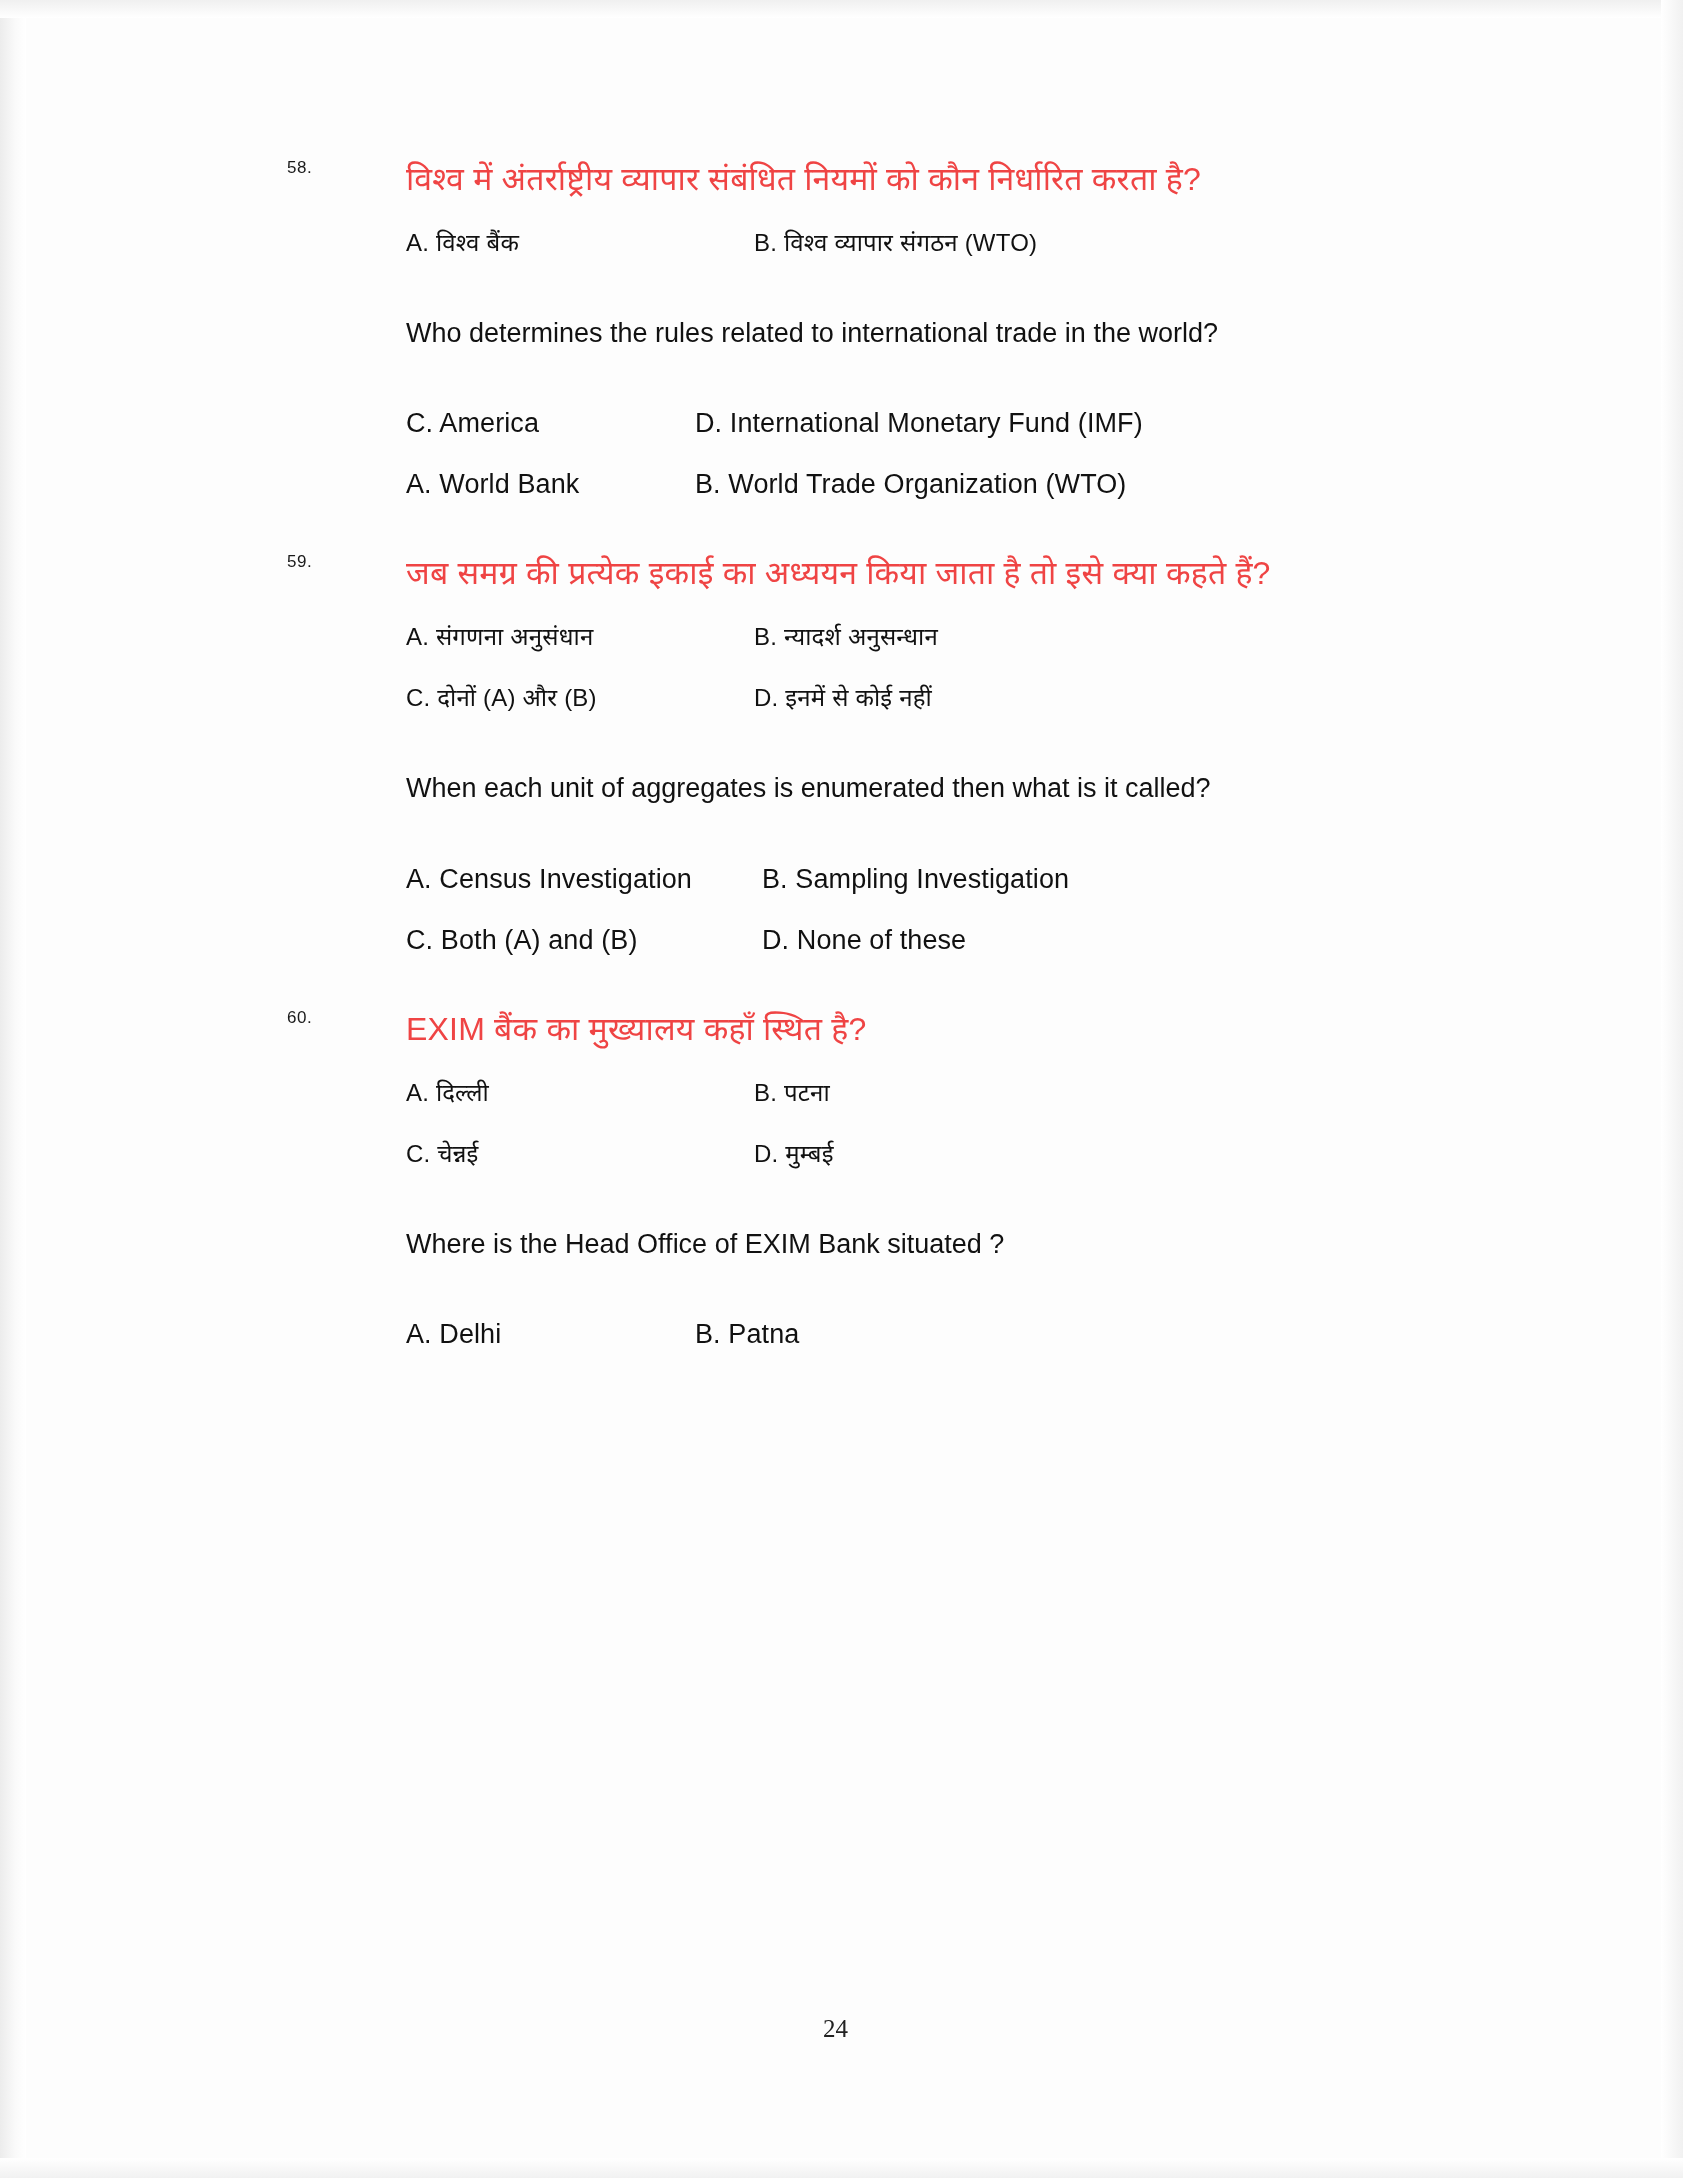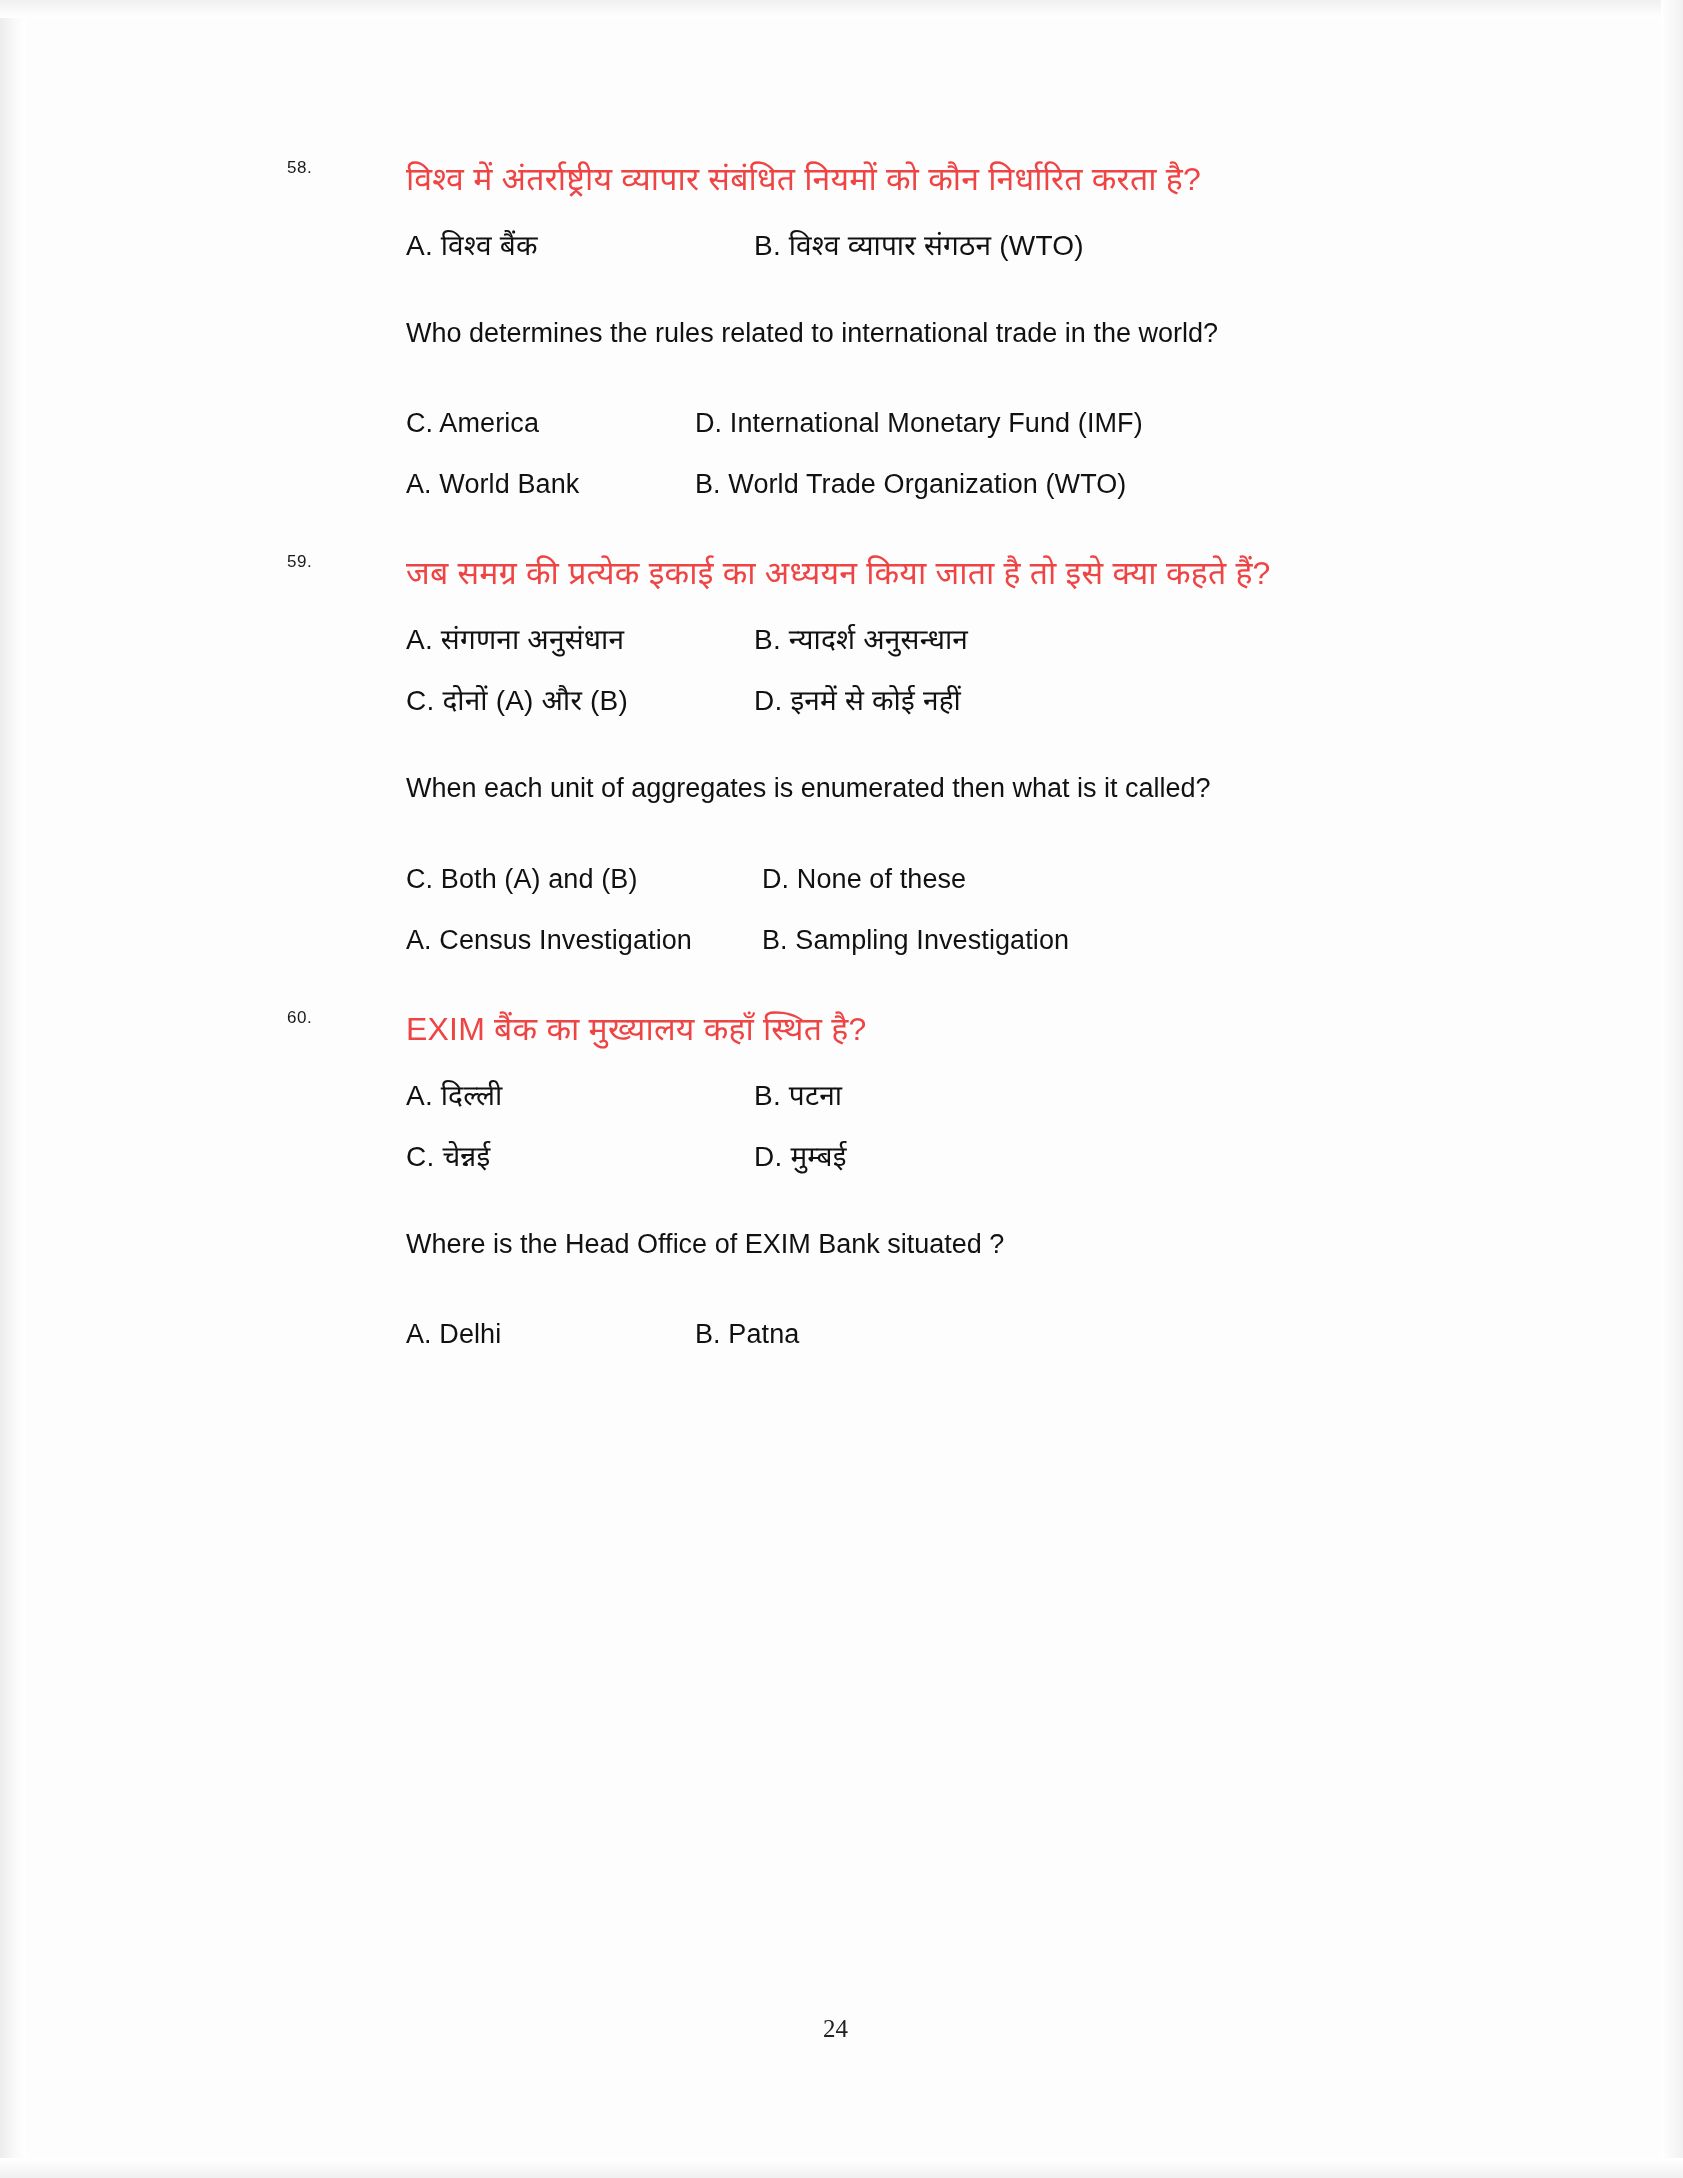--- a/index.html
+++ b/index.html
@@ -94,21 +94,21 @@
     height: 61px;
   }
 
   .opt {
     position: absolute;
     top: 0;
     white-space: nowrap;
     color: #111;
   }
   .opt.hi {
-    font-size: 28px;
+    font-size: 24px;
     letter-spacing: 0.2px;
   }
   .opt.en {
     font-size: 27px;
     letter-spacing: 0.1px;
   }
   .opt.col-a { left: 0; }
   .opt.col-b-hi { left: 348px; }
   .opt.col-b-en { left: 289px; }
   .opt.col-b-en-wide { left: 356px; }
@@ -199,26 +199,26 @@
           <div class="opt hi col-b-hi">D. इनमें से कोई नहीं</div>
         </div>
       </div>
 
       <div class="qtext-en">When each unit of aggregates is enumerated then what is it called?</div>
 
       <div class="gap-md"></div>
 
       <div class="opts">
         <div class="optrow">
+          <div class="opt en col-a">A. Census Investigation</div>
+          <div class="opt en col-b-en-wide">B. Sampling Investigation</div>
+        </div>
+        <div class="optrow">
           <div class="opt en col-a">C. Both (A) and (B)</div>
           <div class="opt en col-b-en-wide">D. None of these</div>
-        </div>
-        <div class="optrow">
-          <div class="opt en col-a">A. Census Investigation</div>
-          <div class="opt en col-b-en-wide">B. Sampling Investigation</div>
         </div>
       </div>
     </div>
 
     <div class="gap-sm"></div>
 
     <div class="qblock">
       <div class="qhead">
         <div class="qnum">60.</div>
         <div class="qtext-hi">EXIM बैंक का मुख्यालय कहाँ स्थित है?</div>

